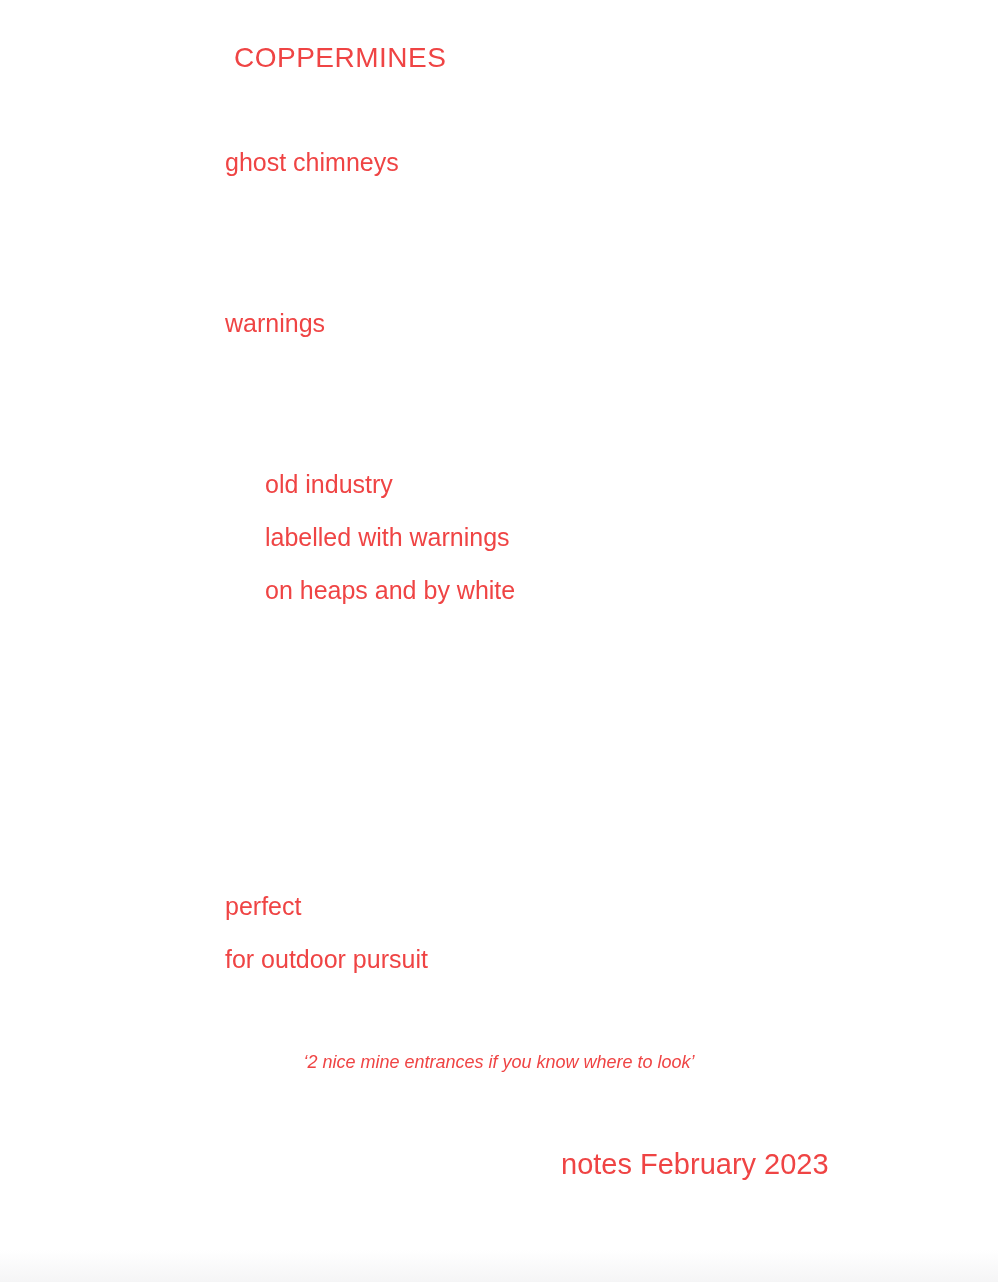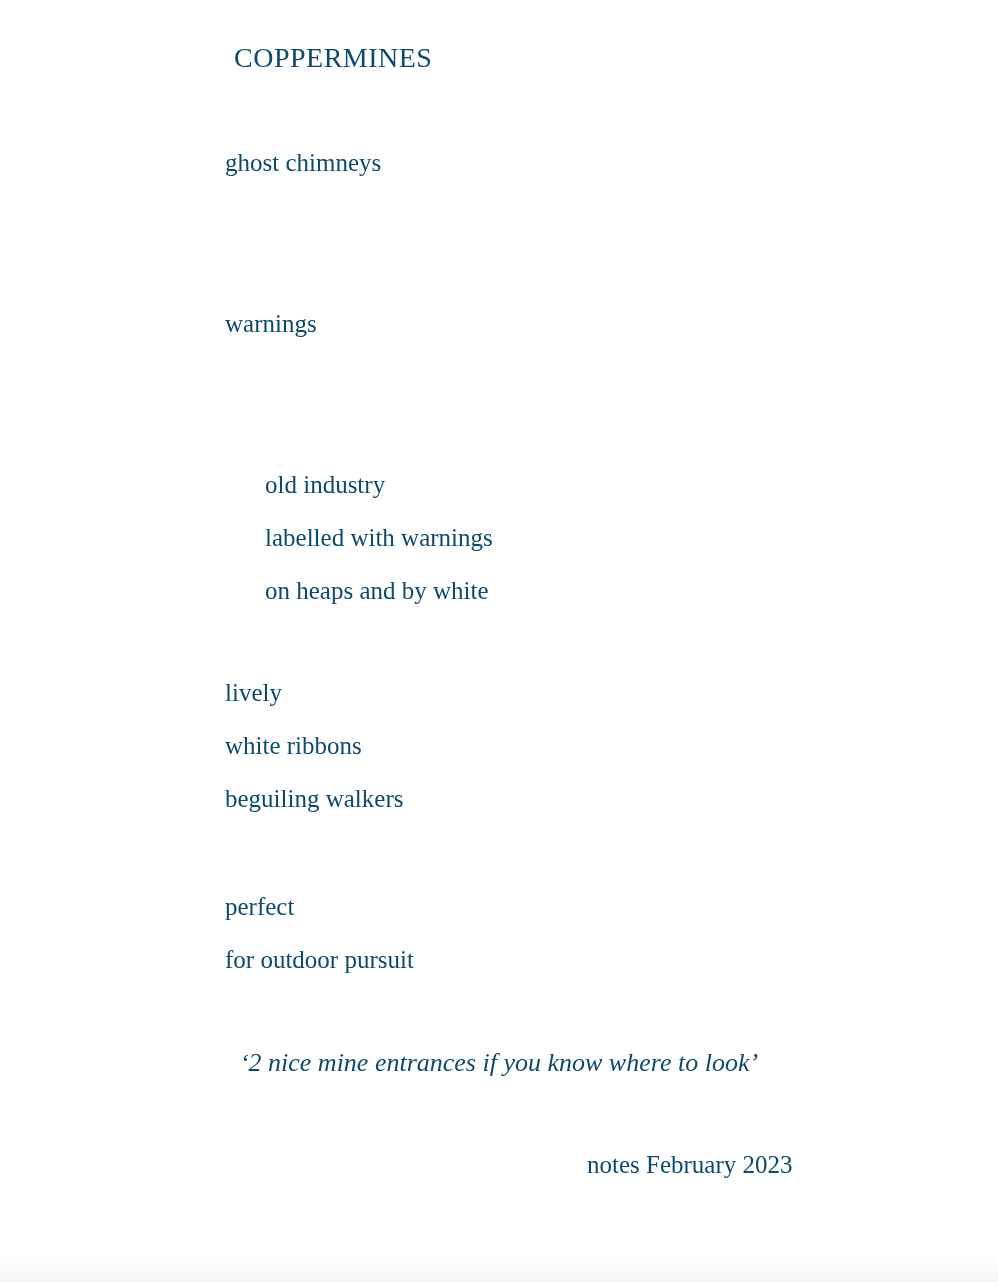--- a/index.html
+++ b/index.html
@@ -5,22 +5,22 @@
   html, body {
     margin: 0;
     padding: 0;
     background: #ffffff;
   }
   .page {
     position: relative;
     width: 998px;
     height: 1282px;
     background: #ffffff;
-    font-family: Liberation Serif, serif;
-    color: #0c4a6e;
+    font-family: Liberation Sans, sans-serif;
+    color: #ef4444;
     overflow: hidden;
   }
   .poem-title {
     position: absolute;
     left: 234px;
     top: 42px;
     font-size: 28px;
     line-height: 32px;
     letter-spacing: 0.5px;
     font-weight: 400;
@@ -37,28 +37,28 @@
   .stanza-3 { top: 458px; margin-left: 40px; }
   .stanza-4 { top: 666px; }
   .stanza-5 { top: 880px; }
   .poem-quote {
     position: absolute;
     left: 0;
     width: 998px;
     top: 1036px;
     text-align: center;
     font-style: italic;
-    font-size: 26px;
+    font-size: 18px;
     line-height: 53px;
   }
   .poem-footer {
     position: absolute;
-    left: 587px;
+    left: 561px;
     top: 1138px;
-    font-size: 25px;
+    font-size: 29px;
     line-height: 53px;
   }
   .page-bottom-shadow {
     position: absolute;
     left: 0;
     right: 0;
     bottom: 0;
     height: 32px;
     background: linear-gradient(to bottom, rgba(255,255,255,0) 0%, #f5f5f6 100%);
     pointer-events: none;
@@ -78,25 +78,20 @@
   <div class="stanza stanza-2">
     <div>warnings</div>
   </div>
 
   <div class="stanza stanza-3">
     <div>old industry</div>
     <div>labelled with warnings</div>
     <div>on heaps and by white</div>
   </div>
 
-  <div class="stanza stanza-4">
-    <div>lively</div>
-    <div>white ribbons</div>
-    <div>beguiling walkers</div>
-  </div>
 
   <div class="stanza stanza-5">
     <div>perfect</div>
     <div>for outdoor pursuit</div>
   </div>
 
   <div class="poem-quote">‘2 nice mine entrances if you know where to look’</div>
 
   <div class="poem-footer">notes February 2023</div>
 

